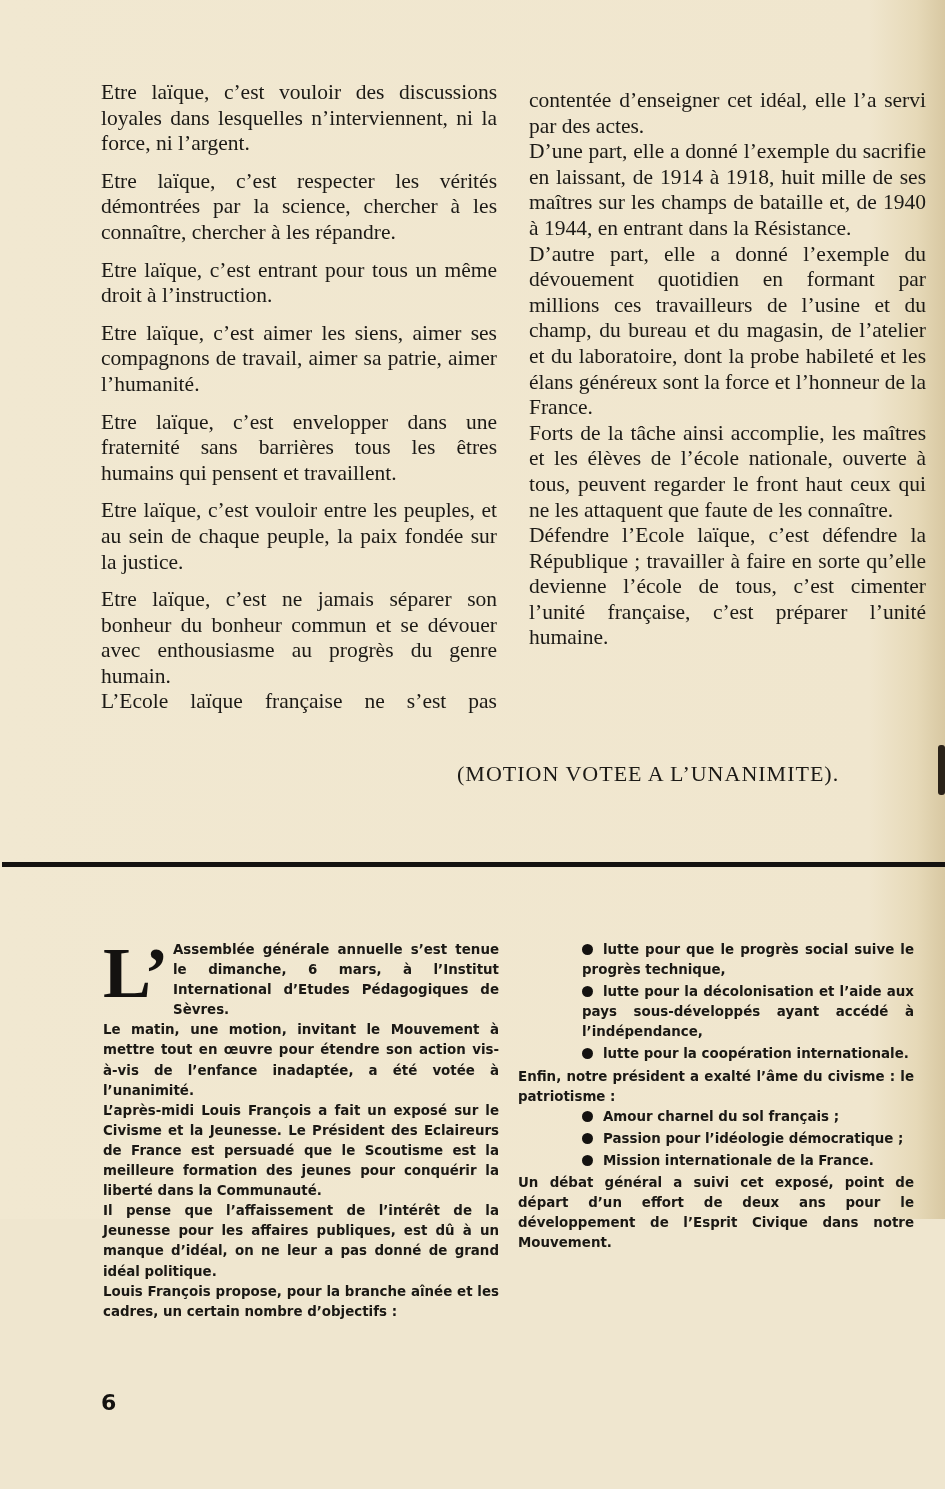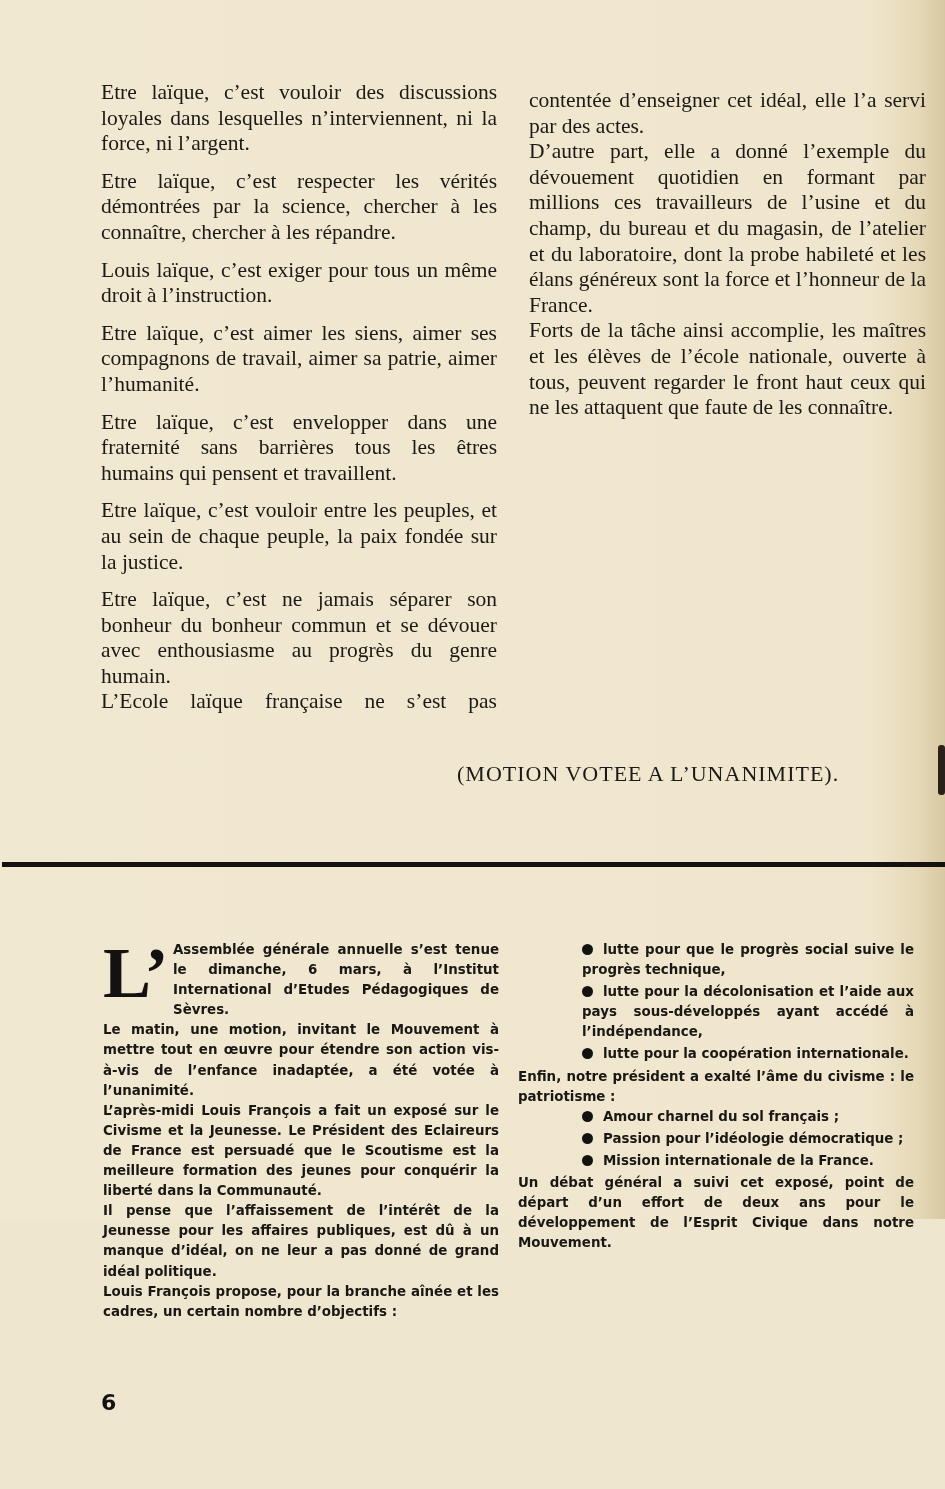--- a/index.html
+++ b/index.html
@@ -76,32 +76,34 @@
   }
 </style>
 </head>
 <body>
 
 <div class="page">
 
   <div class="col col-left serif">
     <p>Etre laïque, c’est vouloir des discussions loyales dans lesquelles n’interviennent, ni la force, ni l’argent.</p>
     <p>Etre laïque, c’est respecter les vérités démontrées par la science, chercher à les connaître, chercher à les répandre.</p>
-    <p>Louis laïque, c’est exiger pour tous un même droit à l’instruction.</p>
+    <p>Etre laïque, c’est entrant pour tous un même droit à l’instruction.</p>
     <p>Etre laïque, c’est aimer les siens, aimer ses compagnons de travail, aimer sa patrie, aimer l’humanité.</p>
     <p>Etre laïque, c’est envelopper dans une fraternité sans barrières tous les êtres humains qui pensent et travaillent.</p>
     <p>Etre laïque, c’est vouloir entre les peuples, et au sein de chaque peuple, la paix fondée sur la justice.</p>
     <p class="tight">Etre laïque, c’est ne jamais séparer son bonheur du bonheur commun et se dévouer avec enthousiasme au progrès du genre humain.</p>
     <p class="last-line">L’Ecole laïque française ne s’est pas</p>
   </div>
 
   <div class="col col-right serif">
     <p>contentée d’enseigner cet idéal, elle l’a servi par des actes.</p>
+    <p>D’une part, elle a donné l’exemple du sacrifie en laissant, de 1914 à 1918, huit mille de ses maîtres sur les champs de bataille et, de 1940 à 1944, en entrant dans la Résistance.</p>
     <p>D’autre part, elle a donné l’exemple du dévouement quotidien en formant par millions ces travailleurs de l’usine et du champ, du bureau et du magasin, de l’atelier et du laboratoire, dont la probe habileté et les élans généreux sont la force et l’honneur de la France.</p>
     <p>Forts de la tâche ainsi accomplie, les maîtres et les élèves de l’école nationale, ouverte à tous, peuvent regarder le front haut ceux qui ne les attaquent que faute de les connaître.</p>
+    <p>Défendre l’Ecole laïque, c’est défendre la République ; travailler à faire en sorte qu’elle devienne l’école de tous, c’est cimenter l’unité française, c’est préparer l’unité humaine.</p>
   </div>
 
   <div class="motion serif">(MOTION VOTEE A L’UNANIMITE).</div>
 
   <div class="rule"></div>
 
   <div class="bcol bcol-left sans">
     <div class="dropcap-wrap">
       <span class="dropcap">L’</span>
       <p>Assemblée générale annuelle s’est tenue le dimanche, 6 mars, à l’Institut International d’Etudes Pédagogiques de Sèvres.</p>

